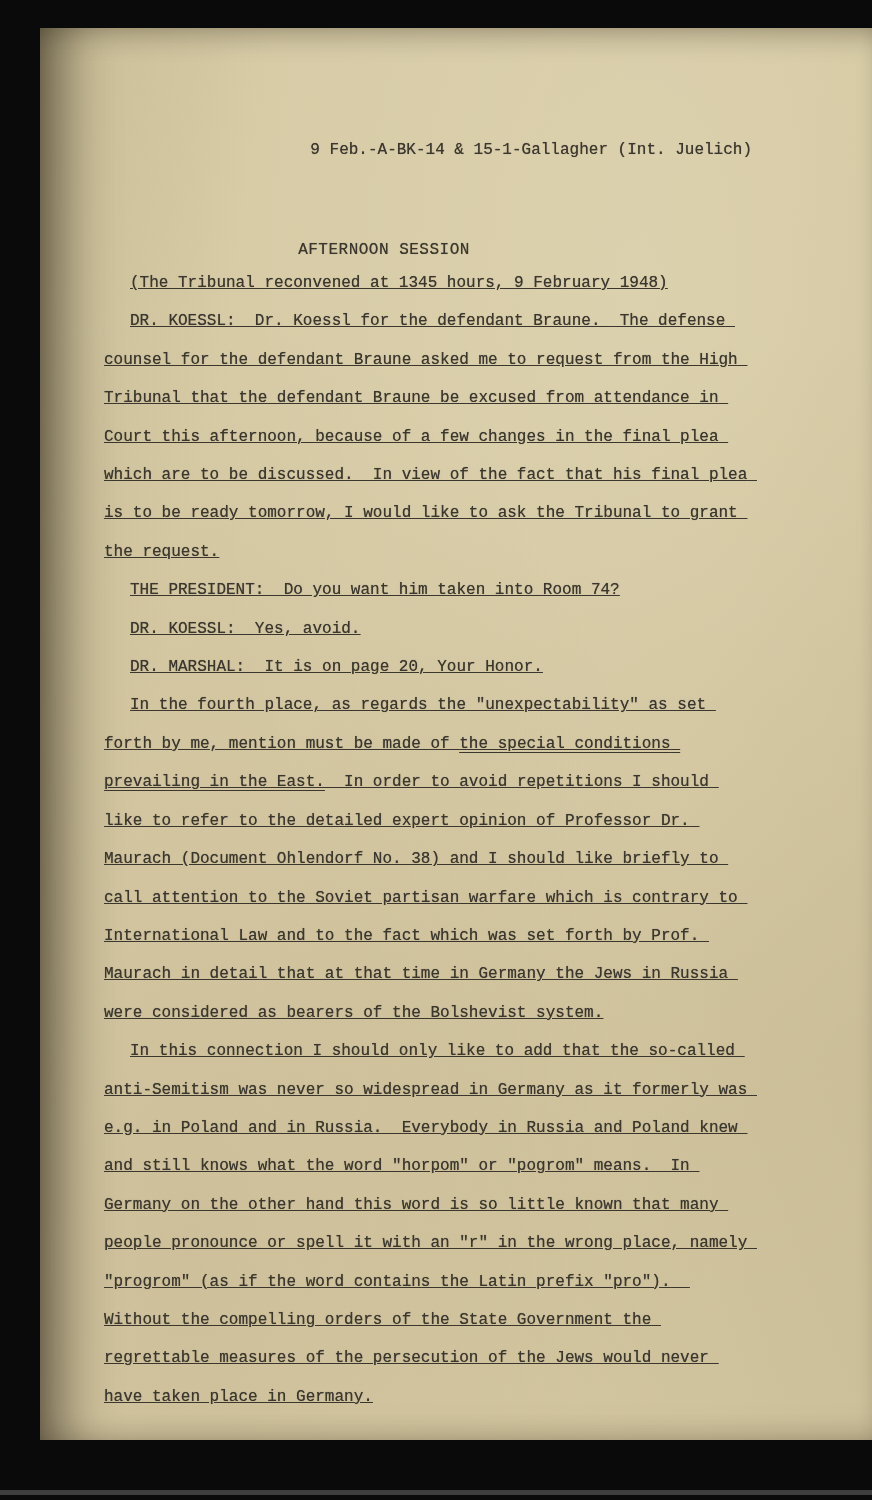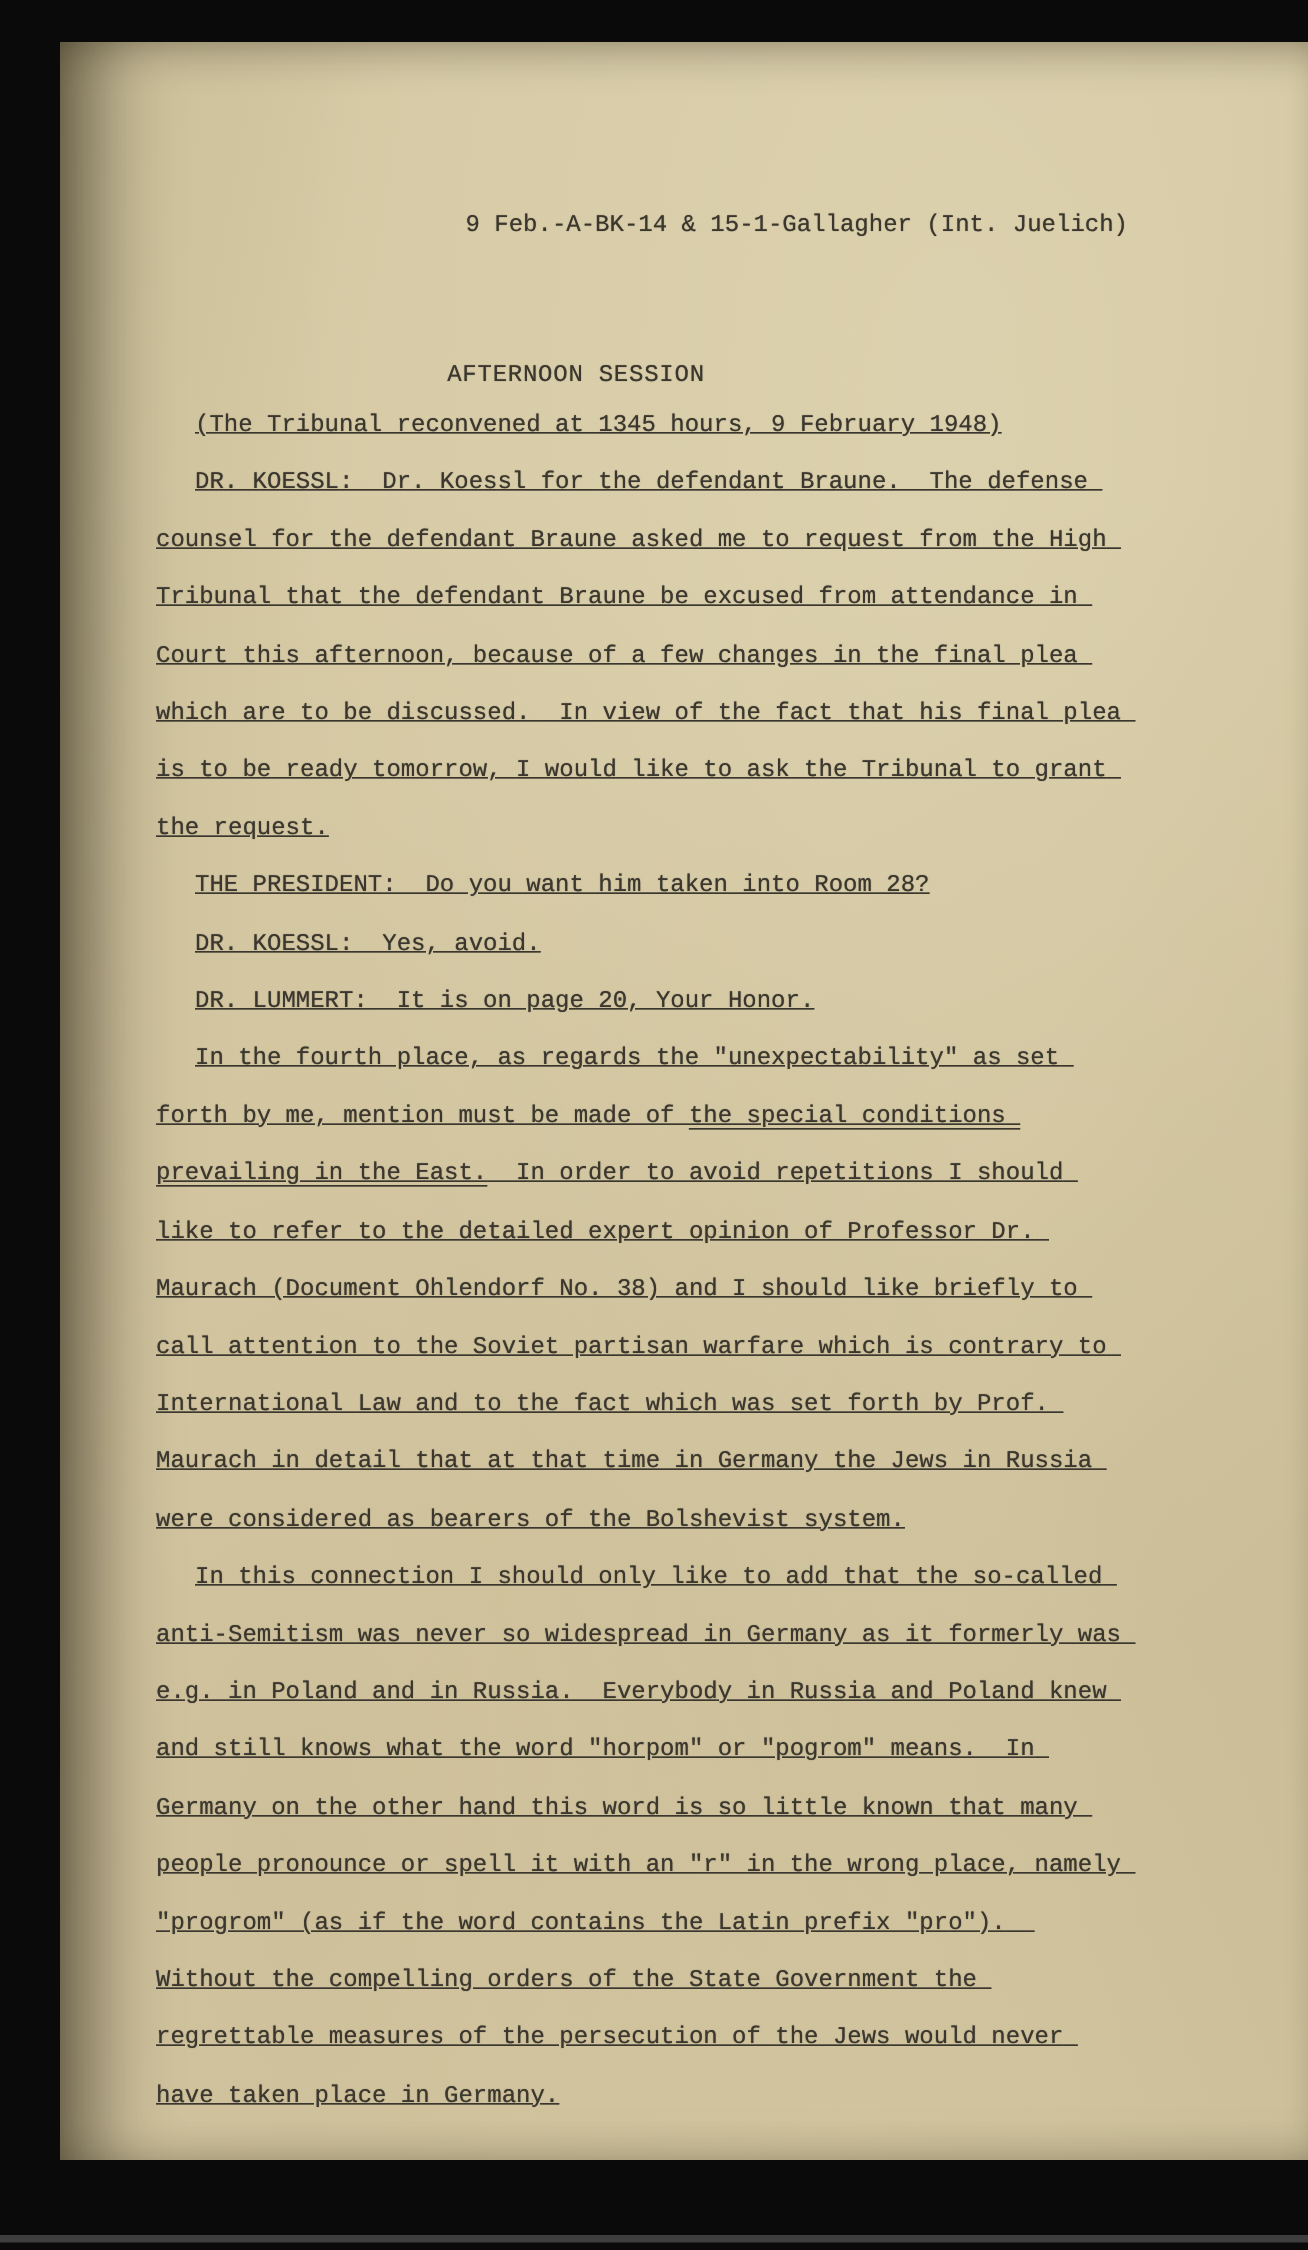--- a/index.html
+++ b/index.html
@@ -88,23 +88,23 @@
 
       <div class="doc-header">
         <div>9 Feb.-A-BK-14 &amp; 15-1-Gallagher (Int. Juelich)</div>
       </div>
 
       <h1 class="title">AFTERNOON SESSION</h1>
 
       <div class="body-text">
           <p class="para"><span>(The Tribunal reconvened at 1345 hours, 9 February 1948)</span></p>
           <p class="para"><span>DR. KOESSL:  Dr. Koessl for the defendant Braune.  The defense counsel for the defendant Braune asked me to request from the High Tribunal that the defendant Braune be excused from attendance in Court this afternoon, because of a few changes in the final plea which are to be discussed.  In view of the fact that his final plea is to be ready tomorrow, I would like to ask the Tribunal to grant the request.</span></p>
-          <p class="para"><span>THE PRESIDENT:  Do you want him taken into Room 28?</span></p>
+          <p class="para"><span>THE PRESIDENT:  Do you want him taken into Room 74?</span></p>
           <p class="para"><span>DR. KOESSL:  Yes, avoid.</span></p>
-          <p class="para"><span>DR. LUMMERT:  It is on page 20, Your Honor.</span></p>
+          <p class="para"><span>DR. MARSHAL:  It is on page 20, Your Honor.</span></p>
           <p class="para"><span>In the fourth place, as regards the "unexpectability" as set forth by me, mention must be made of </span><span class="underline">the special conditions prevailing in the East.</span><span>  In order to avoid repetitions I should like to refer to the detailed expert opinion of Professor Dr. Maurach (Document Ohlendorf No. 38) and I should like briefly to call attention to the Soviet partisan warfare which is contrary to International Law and to the fact which was set forth by Prof. Maurach in detail that at that time in Germany the Jews in Russia were considered as bearers of the Bolshevist system.</span></p>
           <p class="para"><span>In this connection I should only like to add that the so-called anti-Semitism was never so widespread in Germany as it formerly was e.g. in Poland and in Russia.  Everybody in Russia and Poland knew and still knows what the word "horpom" or "pogrom" means.  In Germany on the other hand this word is so little known that many people pronounce or spell it with an "r" in the wrong place, namely "progrom" (as if the word contains the Latin prefix "pro").  Without the compelling orders of the State Government the regrettable measures of the persecution of the Jews would never have taken place in Germany.</span></p>
         </div>
 
     </div>
   </div>
   <div class="bottom-strip"></div>
 </div>
 
 </body></html>

